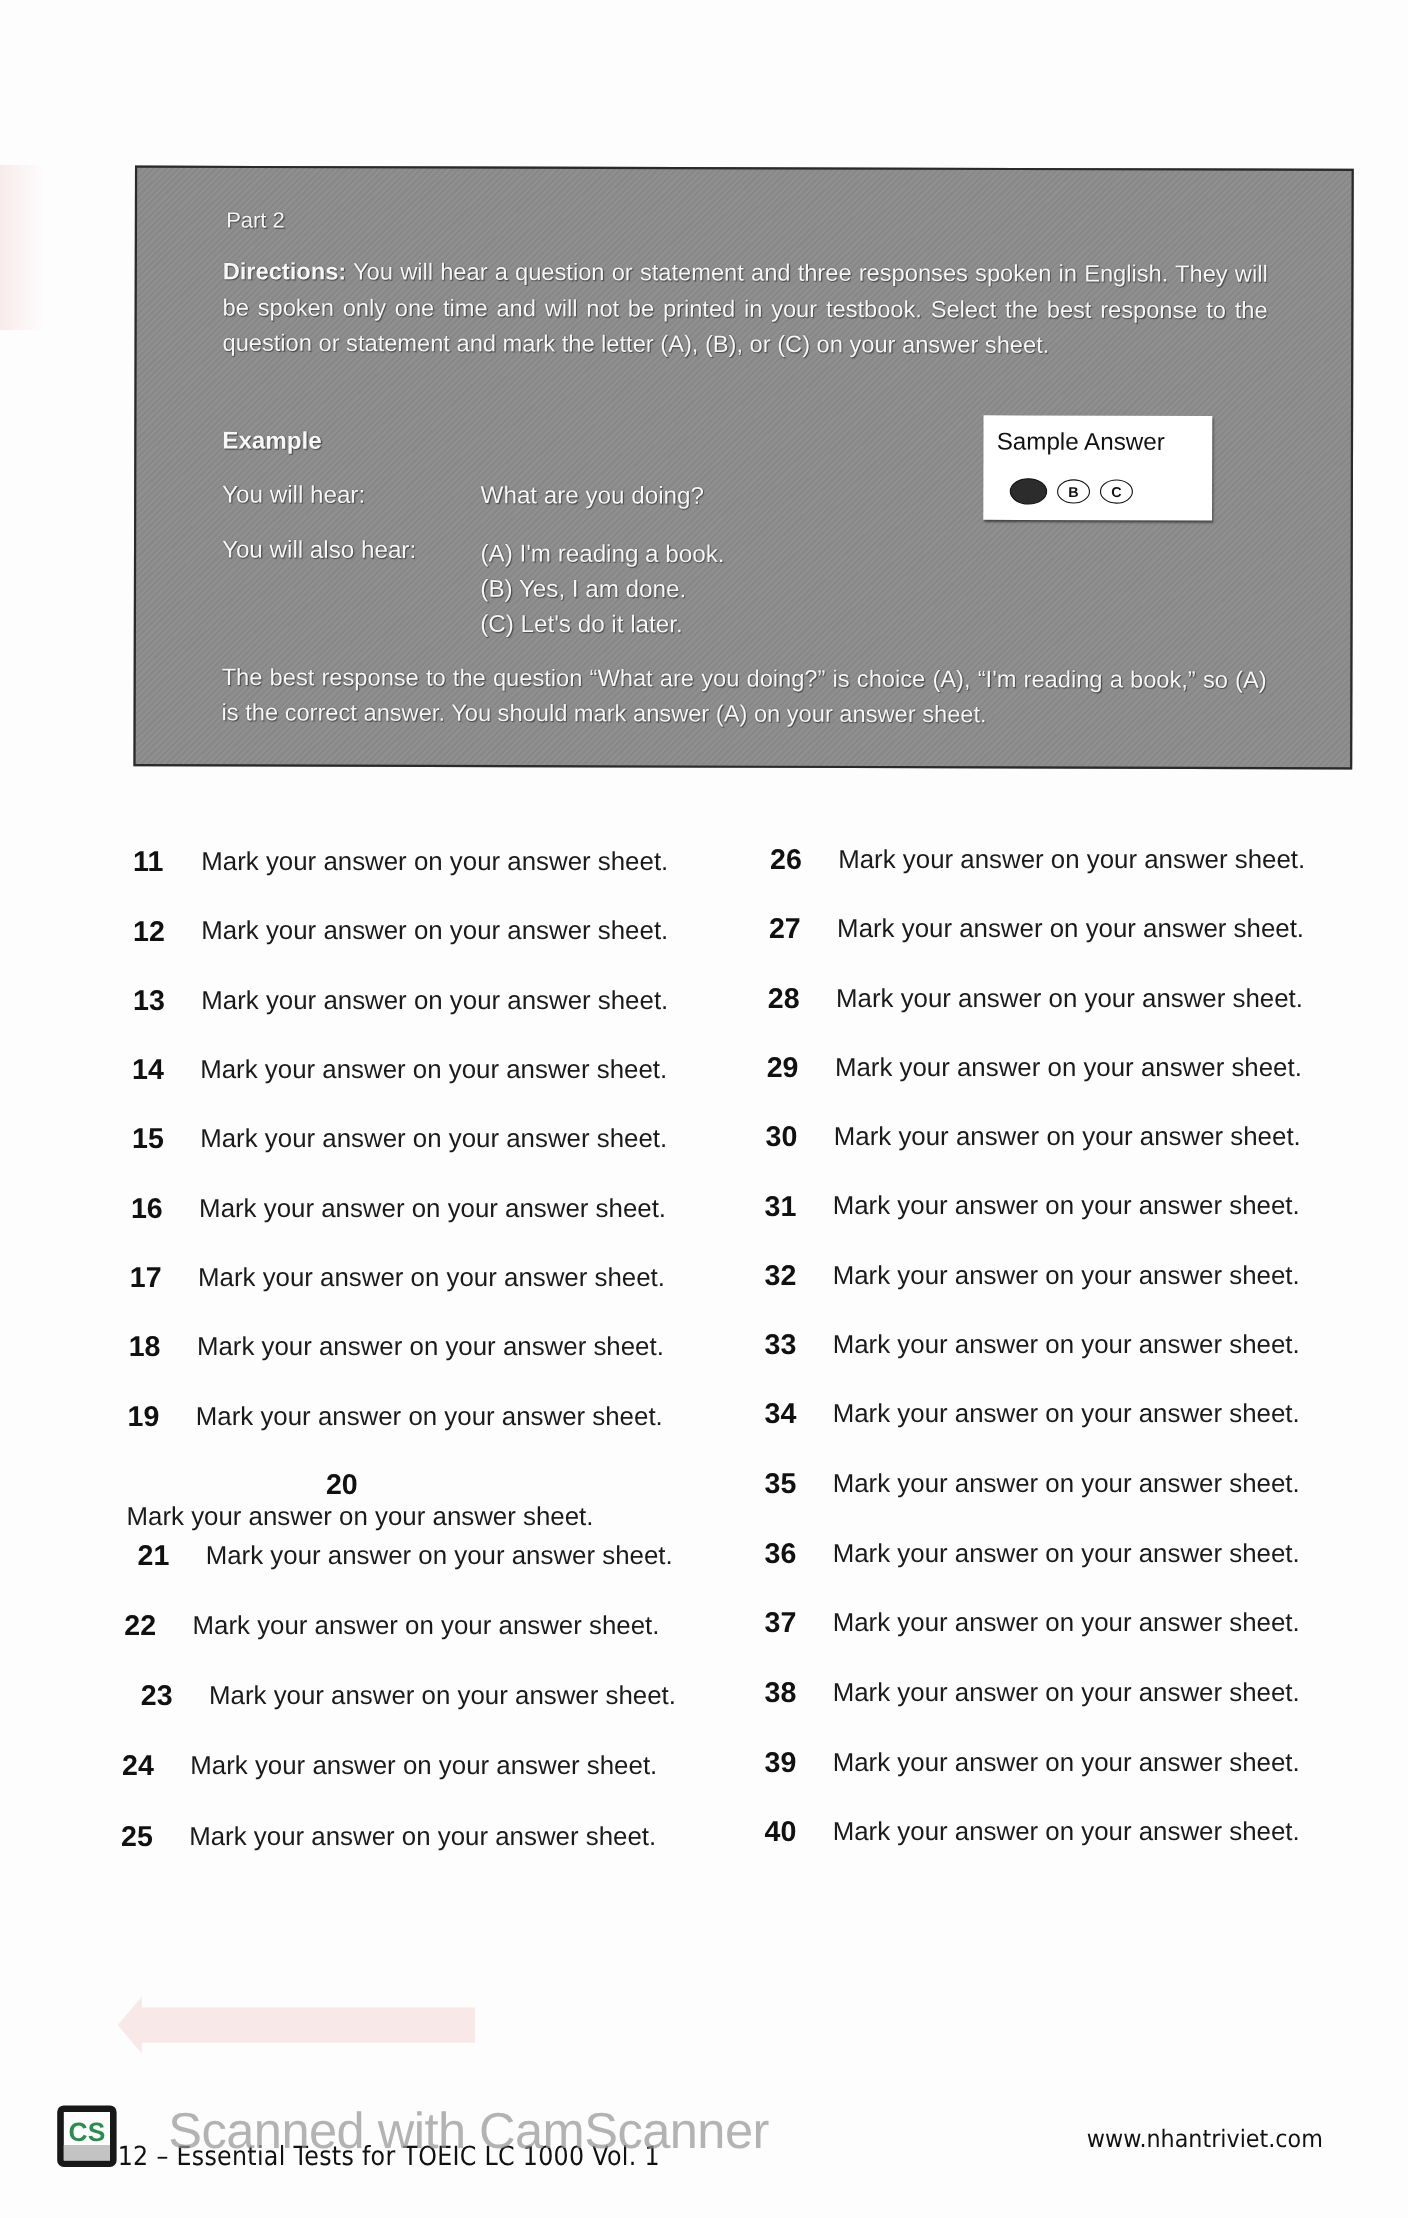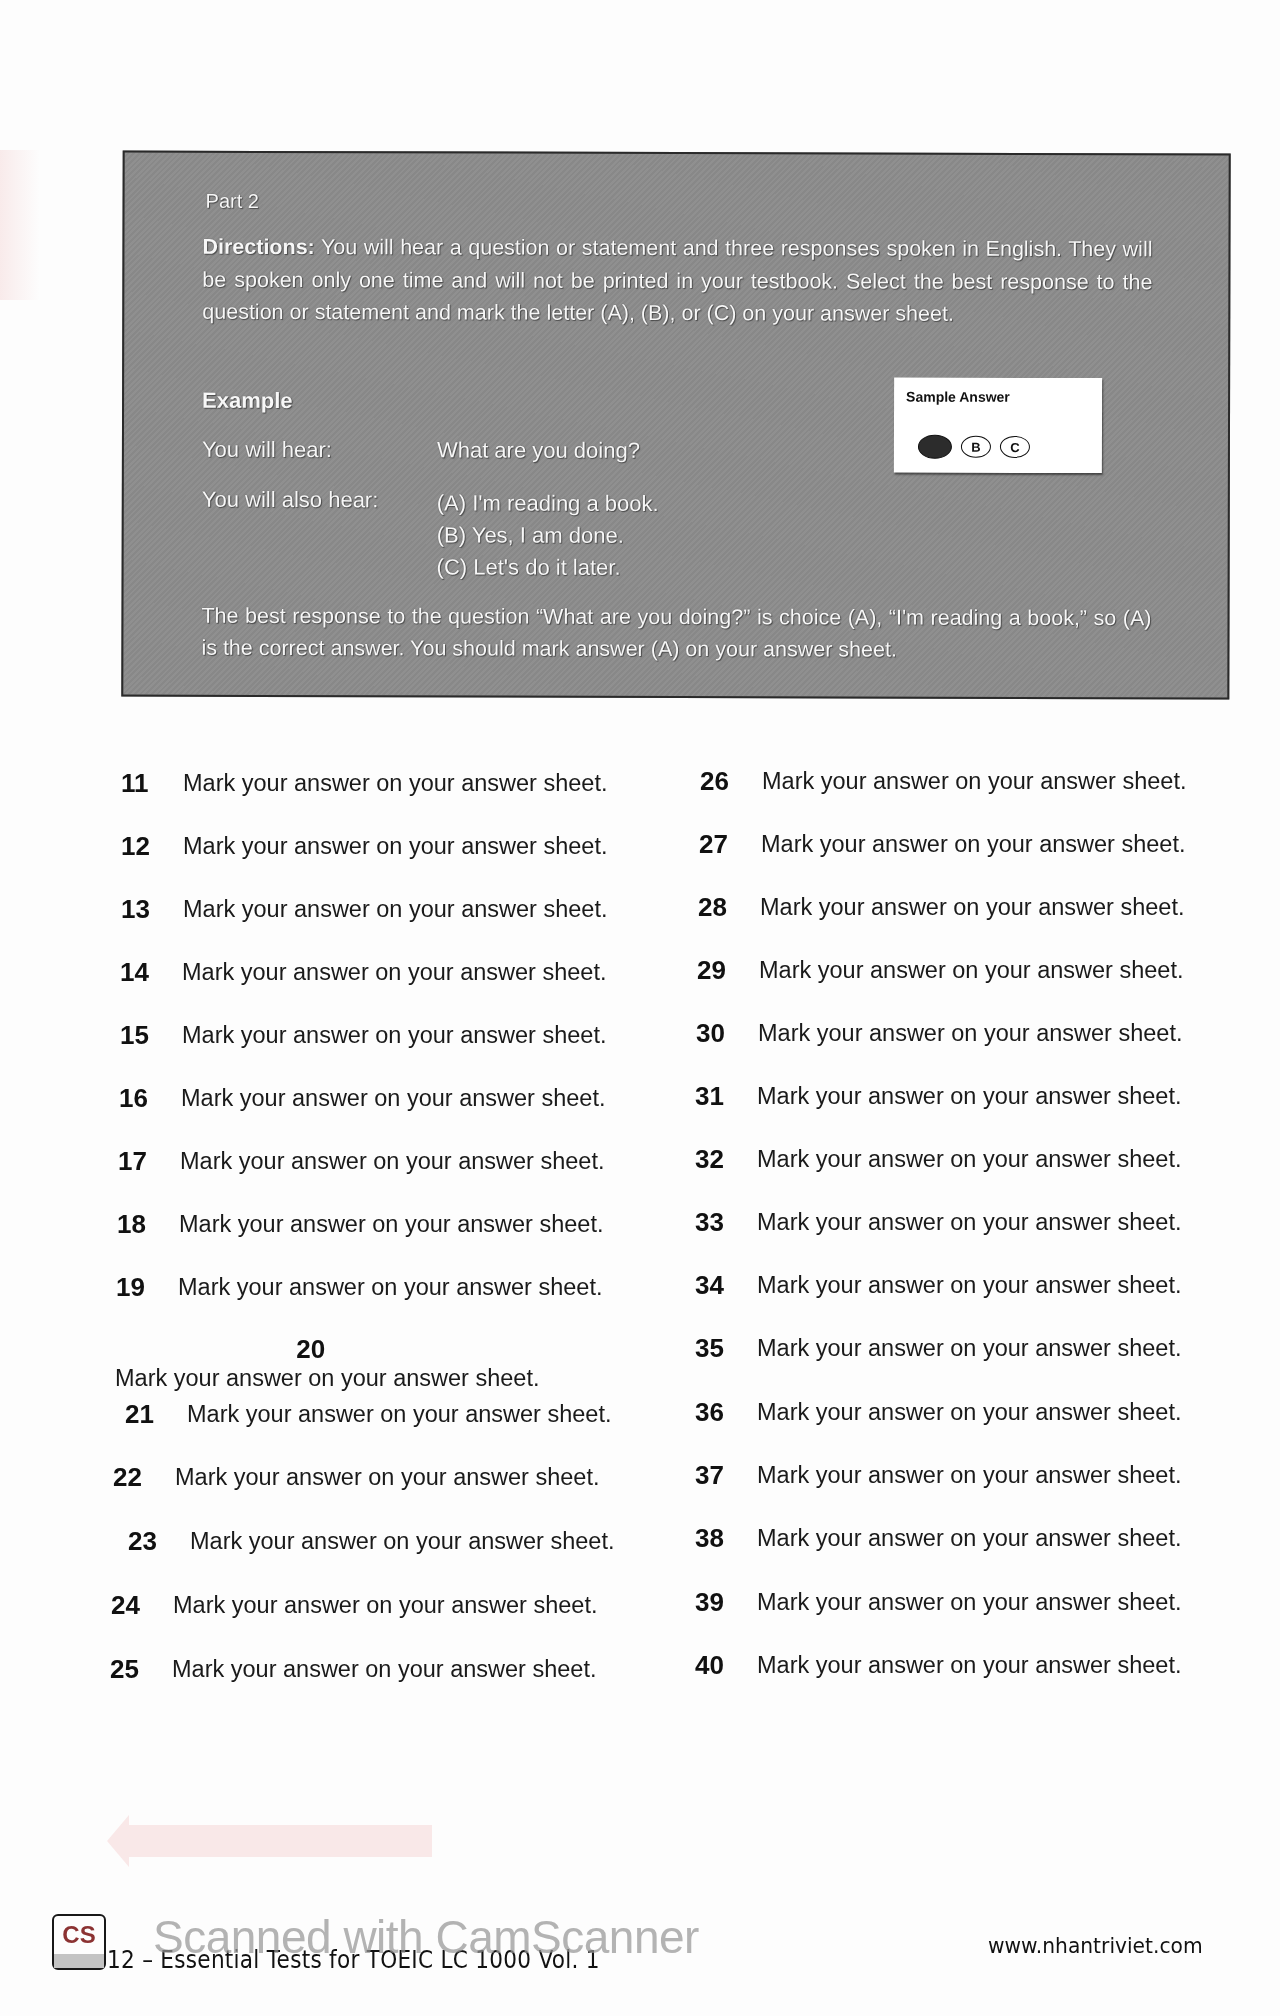--- a/index.html
+++ b/index.html
@@ -41,21 +41,21 @@
     .explain-para {
       left: 78px; top: 447px; width: 950px; white-space: normal;
       line-height: 32px; text-align: justify; font-size: 21.5px;
     }
     .sample-box {
       position: absolute; left: 770px; top: 223px; width: 208px; height: 95px;
       background: #fff; box-shadow: 1px 2px 2px rgba(0,0,0,0.5);
       color: #111; text-shadow: none;
     }
     .sample-title {
-      position: absolute; left: 12px; top: 11px; font-size: 14px; font-weight: bold; white-space: nowrap;
+      position: absolute; left: 12px; top: 11px; font-size: 22px; font-weight: normal; white-space: nowrap;
     }
     .bubbles { position: absolute; left: 24px; top: 57px; display: flex; gap: 9px; align-items: center; }
     .bubble {
       width: 30px; height: 22px; border-radius: 50%; border: 1.5px solid #111;
       box-sizing: border-box; font-size: 13px; display: flex; align-items: center; justify-content: center;
       font-weight: bold; color: #111;
     }
     .bubble.filled { background: #2c2c2c; border-color: #111; width: 34px; height: 24px; }
     .questions { position: absolute; left: 0; top: 0; }
     .q-row {
@@ -71,22 +71,22 @@
       font-family: "DejaVu Sans", sans-serif; letter-spacing: 0.3px; white-space: nowrap;
       transform: scaleX(0.9); transform-origin: left center;
     }
     .footer-url {
       position: absolute; left: 988px; top: 1933px; font-size: 22px; color: #111;
       font-family: "DejaVu Sans", sans-serif; white-space: nowrap;
       transform: scaleX(0.92); transform-origin: left center;
     }
     .cs-logo {
       position: absolute; left: 52px; top: 1914px; width: 54px; height: 56px;
-      border: 2px solid #000000; border-radius: 6px; box-sizing: border-box;
-      color: #7f1d1d; font-weight: bold; font-size: 24px; text-align: center; line-height: 38px;
+      border: 6px solid #000000; border-radius: 6px; box-sizing: border-box;
+      color: #15803d; font-weight: bold; font-size: 24px; text-align: center; line-height: 38px;
       opacity: 0.9;
     }
     .cs-logo::after {
       content: ""; position: absolute; left: 0; right: 0; bottom: 0; height: 14px; background: #bdbdbd;
     }
     .cs-watermark {
       position: absolute; left: 126px; top: 1910px; font-size: 46px; color: rgba(150,150,150,0.72);
       white-space: nowrap; letter-spacing: -0.5px; margin-left: 27px;
     }
   </style>

